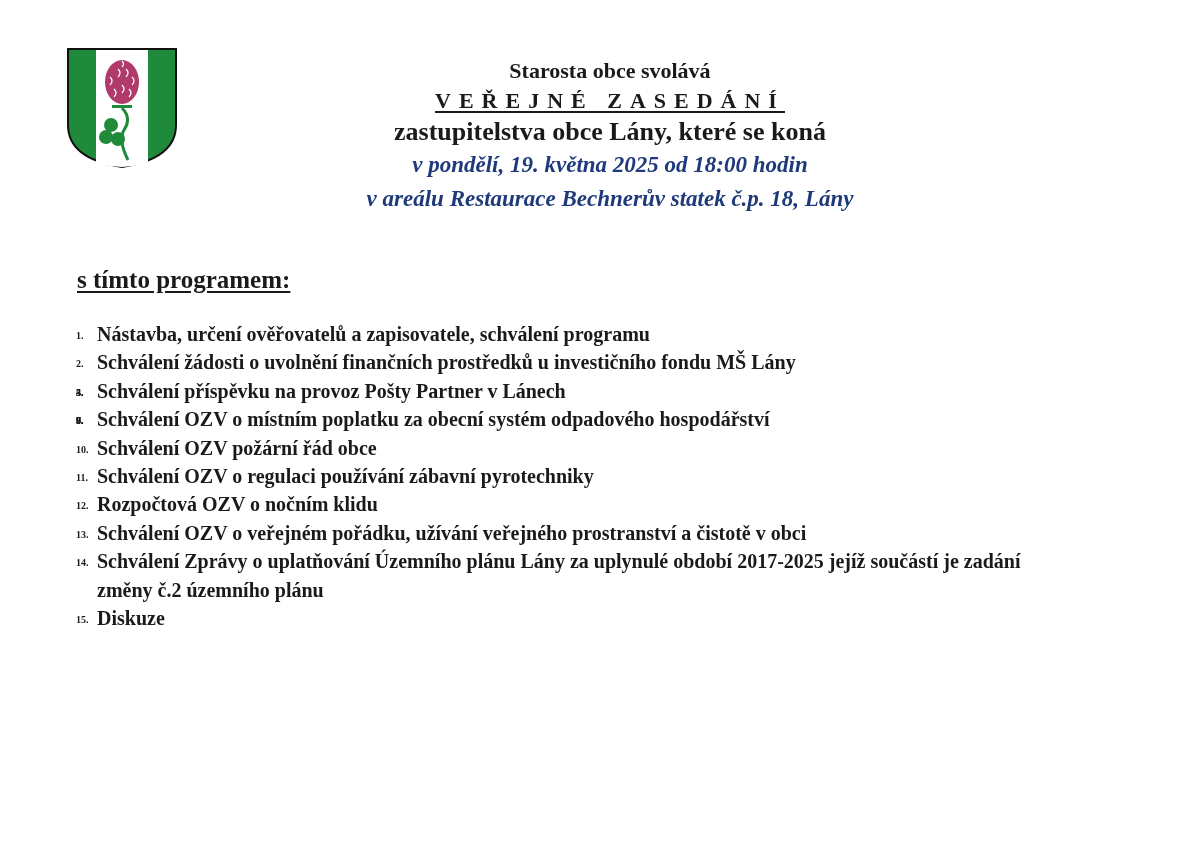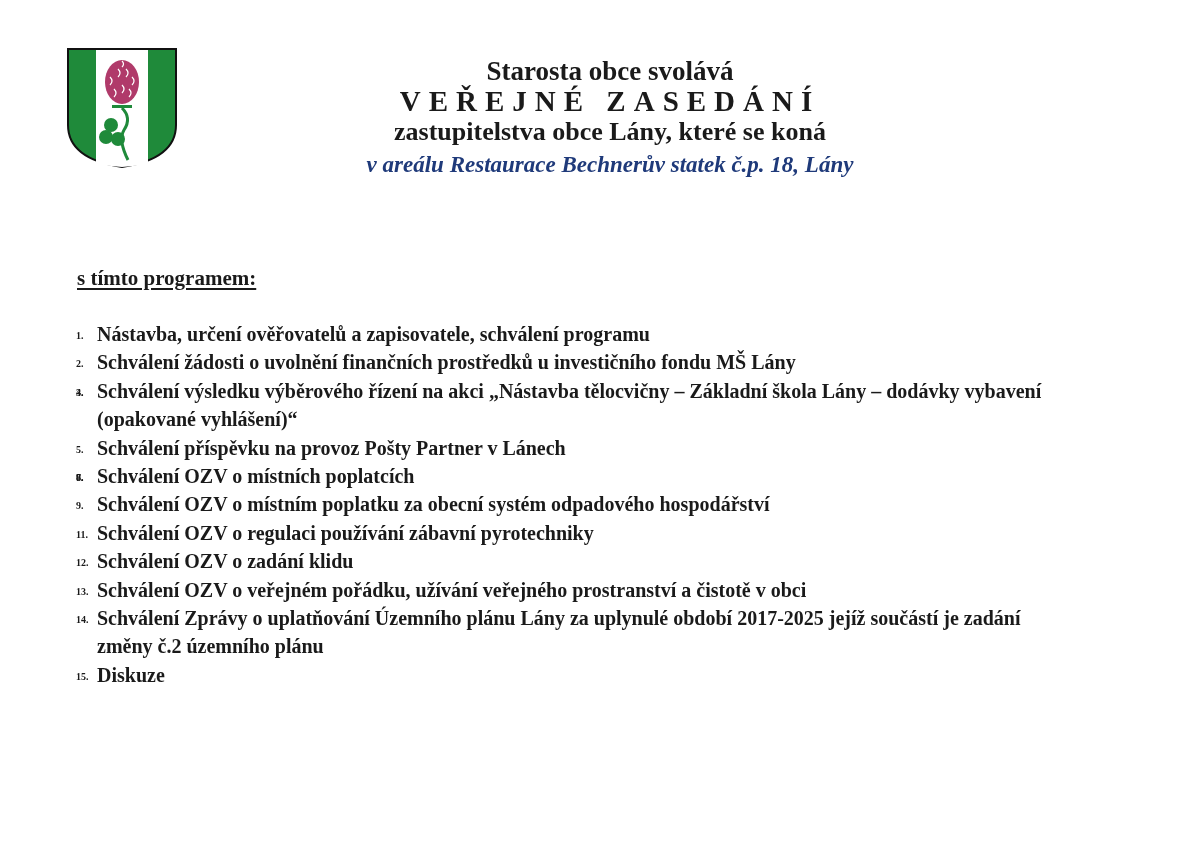--- a/index.html
+++ b/index.html
@@ -1,24 +1,24 @@
 <!DOCTYPE html>
 <html><head>
 <meta charset="utf-8">
 <style>
   html, body { margin: 0; padding: 0; background: #ffffff; }
   body { width: 1200px; height: 848px; position: relative; overflow: hidden;
          font-family: "Liberation Serif", "DejaVu Serif", serif; color: #1a1a1a; }
   .crest { position: absolute; left: 66px; top: 47px; width: 112px; height: 122px; }
   .header { position: absolute; left: 290px; top: 56px; width: 640px; text-align: center; font-weight: bold; }
-  .header .l1 { font-size: 27px; line-height: 30px; }
-  .header .l2 { font-size: 29px; line-height: 30px; letter-spacing: 8px; text-underline-offset: 3px; text-decoration-thickness: 2px; }
+  .header .l1 { font-size: 22px; line-height: 30px; }
+  .header .l2 { font-size: 22px; line-height: 30px; letter-spacing: 8px; text-decoration: underline; text-underline-offset: 3px; text-decoration-thickness: 2px; }
   .header .l3 { font-size: 26px; line-height: 32px; }
   .header .l4, .header .l5 { font-size: 23px; line-height: 34px; font-style: italic; color: #1f3a7a; }
-  .program-heading { position: absolute; left: 77px; top: 266px; font-size: 21px; font-weight: bold; text-decoration: underline; text-underline-offset: 3px; }
+  .program-heading { position: absolute; left: 77px; top: 266px; font-size: 25px; font-weight: bold; text-decoration: underline; text-underline-offset: 3px; }
   .agenda { position: absolute; left: 76px; top: 320px; width: 1000px; list-style: none; margin: 0; padding: 0; }
   .agenda li { position: relative; padding-left: 21px; font-size: 20px; font-weight: bold; line-height: 28.4px; }
   .agenda li .num { position: absolute; left: 0; top: 0; font-size: 10px; width: 20px; line-height: 32px; }
 </style>
 </head>
 <body>
 
 <div class="crest">
   <svg width="112" height="122" viewBox="0 0 112 122">
     <path d="M2 2 H110 V78 Q110 112 56 120 Q2 112 2 78 Z" fill="#1f8a3a" stroke="#111" stroke-width="2"></path>
@@ -43,33 +43,35 @@
         <circle cx="40" cy="90" r="7"></circle>
         <circle cx="52" cy="92" r="7"></circle>
     </g>
   </svg>
 </div>
 
 <div class="header">
   <div class="l1">Starosta obce svolává</div>
   <div class="l2">VEŘEJNÉ ZASEDÁNÍ</div>
   <div class="l3">zastupitelstva obce Lány, které se koná</div>
+  <div class="l4">v pondělí, 19. května 2025 od 18:00 hodin</div>
   <div class="l5">v areálu Restaurace Bechnerův statek č.p. 18, Lány</div>
 </div>
 
 <div class="program-heading">s tímto programem:</div>
 
 <ul class="agenda">
   <li><span class="num">1.</span><span>Nástavba, určení ověřovatelů a zapisovatele, schválení programu</span></li>
   <li><span class="num">2.</span><span>Schválení žádosti o uvolnění finančních prostředků u investičního fondu MŠ Lány</span></li>
   <li><span class="num">3.</span></li>
-  <li><span class="num">4.</span><span>Schválení výsledku výběrového řízení na akci „Nástavba tělocvičny – Základní škola Lány – dodávky vybavení (opakované vyhlášení)“</span></li>
+  <li><span class="num">4.</span></li>
   <li><span class="num">5.</span><span>Schválení příspěvku na provoz Pošty Partner v Lánech</span></li>
   <li><span class="num">6.</span></li>
   <li><span class="num">7.</span></li>
-  <li><span class="num">8.</span><span>Schválení OZV o místních poplatcích</span></li>
+  <li><span class="num">8.</span></li>
   <li><span class="num">9.</span><span>Schválení OZV o místním poplatku za obecní systém odpadového hospodářství</span></li>
+  <li><span class="num">10.</span><span>Schválení OZV požární řád obce</span></li>
   <li><span class="num">11.</span><span>Schválení OZV o regulaci používání zábavní pyrotechniky</span></li>
-  <li><span class="num">12.</span><span>Schválení OZV o zadání klidu</span></li>
+  <li><span class="num">12.</span><span>Rozpočtová OZV o nočním klidu</span></li>
   <li><span class="num">13.</span><span>Schválení OZV o veřejném pořádku, užívání veřejného prostranství a čistotě v obci</span></li>
   <li><span class="num">14.</span><span>Schválení Zprávy o uplatňování Územního plánu Lány za uplynulé období 2017-2025 jejíž součástí je zadání změny č.2 územního plánu</span></li>
   <li><span class="num">15.</span><span>Diskuze</span></li>
 </ul>
 
 </body></html>

